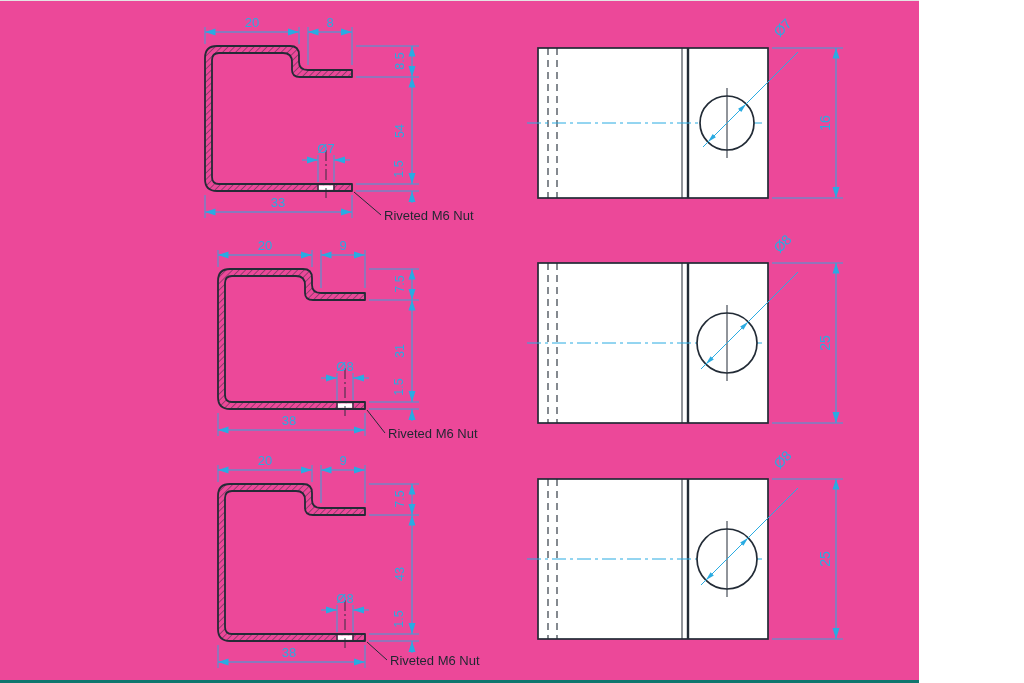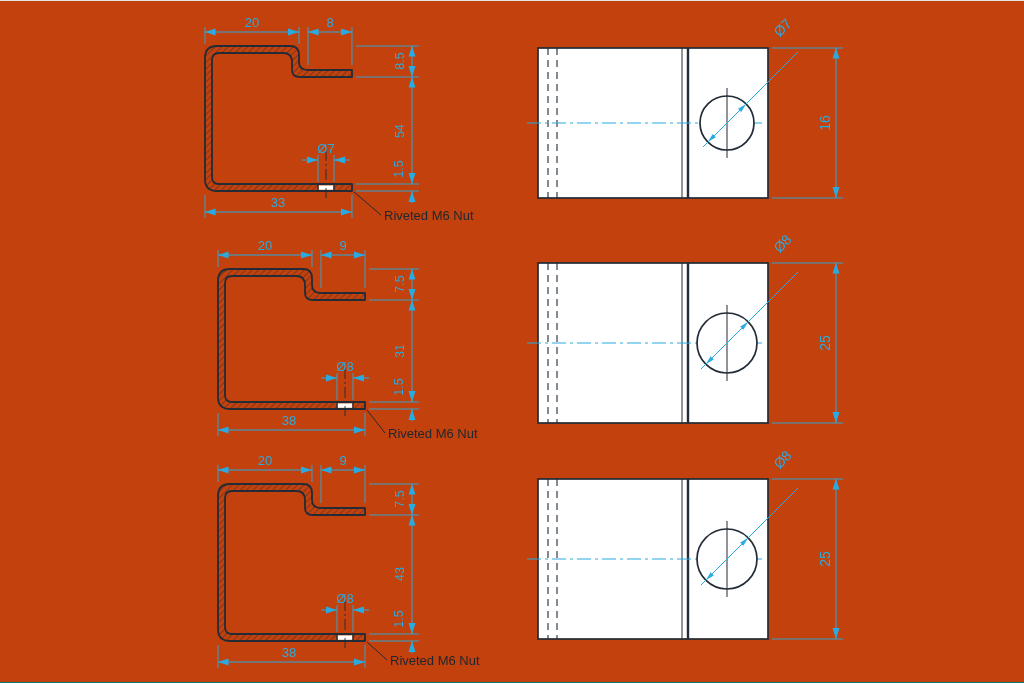--- a/index.html
+++ b/index.html
@@ -1,17 +1,17 @@
 <!DOCTYPE html>
 <html><head>
 <meta charset="utf-8">
 <style>
   html,body{margin:0;padding:0;background:#fff}
-  .page{position:relative;width:1024px;height:683px;background:#c2410c;
-        border-top:1px solid #e4e4e4;border-bottom:1px solid #0f766e;box-sizing:border-box;overflow:hidden}
+  .page{position:relative;width:919px;height:683px;background:#ec4899;
+        border-top:1px solid #e4e4e4;border-bottom:3px solid #0f766e;box-sizing:border-box;overflow:hidden}
   svg{display:block}
   .part{fill:url(#hatch);stroke:#222b36;stroke-width:1.8;stroke-linejoin:round}
   .outline{fill:#fff;stroke:#222b36;stroke-width:1.7}
   .bend{stroke:#222b36;stroke-width:2.4;fill:none}
   .bend-thin{stroke:#222b36;stroke-width:1;fill:none}
   .dashl{stroke:#222b36;stroke-width:1.1;stroke-dasharray:7 5;fill:none}
   .cl{stroke:#29abe2;stroke-width:1;stroke-dasharray:14 4 3 4;fill:none}
   .clh{stroke:#222b36;stroke-width:.9;stroke-dasharray:11 3 2 3;fill:none}
   .ext{stroke:#29abe2;stroke-width:.9;fill:none}
   .dim{stroke:#29abe2;stroke-width:1;fill:none}

